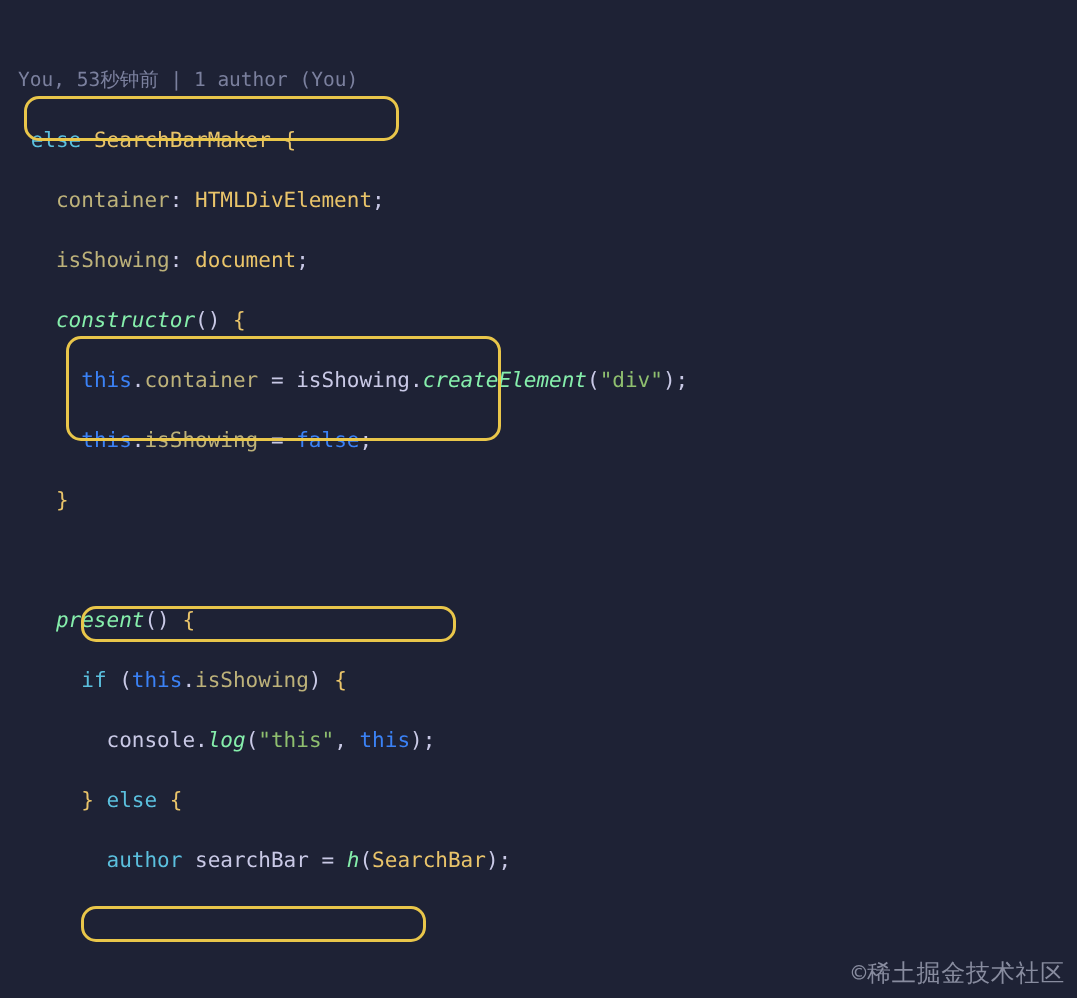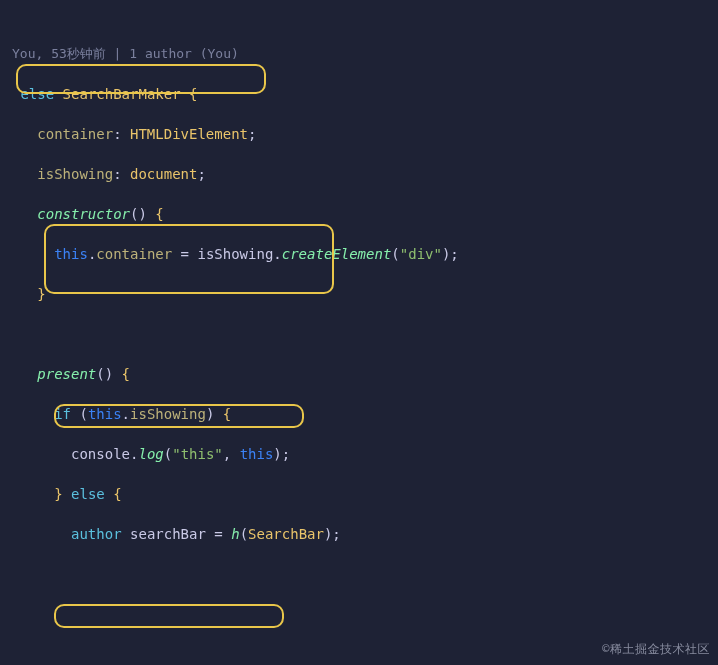--- a/index.html
+++ b/index.html
@@ -45,35 +45,36 @@
     border-radius:10px;
     pointer-events:none;
     box-sizing:border-box;
   }
 
   .watermark{
     position:absolute;
     right:8px;
     bottom:6px;
     color:#888c9f;
-    font-size:12px;
+    font-size:16px;
     letter-spacing:0.5px;
   }
 </style>
 </head>
 <body>
 
 <div class="editor">
 
 <span class="line codelens">You, 53秒钟前 | 1 author (You)</span>
 <span class="line"> <span class="kw">else</span> <span class="type">SearchBarMaker</span> <span class="brace">{</span></span>
 <span class="line">   <span class="field">container</span><span class="punct">: </span><span class="type">HTMLDivElement</span><span class="punct">;</span></span>
 <span class="line">   <span class="field">isShowing</span><span class="punct">: </span><span class="type">document</span><span class="punct">;</span></span>
 <span class="line">   <span class="func">constructor</span><span class="punct">() </span><span class="brace">{</span></span>
 <span class="line">     <span class="this">this</span><span class="punct">.</span><span class="field">container</span><span class="punct"> = </span><span class="ident">isShowing</span><span class="punct">.</span><span class="func">createElement</span><span class="punct">(</span><span class="str">"div"</span><span class="punct">);</span></span>
+<span class="line">     <span class="this">this</span><span class="punct">.</span><span class="field">isShowing</span><span class="punct"> = </span><span class="this">false</span><span class="punct">;</span></span>
 <span class="line">   <span class="brace">}</span></span>
 <span class="line"> </span>
 <span class="line">   <span class="func">present</span><span class="punct">() </span><span class="brace">{</span></span>
 <span class="line">     <span class="kw">if</span><span class="punct"> (</span><span class="this">this</span><span class="punct">.</span><span class="field">isShowing</span><span class="punct">) </span><span class="brace">{</span></span>
 <span class="line">       <span class="ident">console</span><span class="punct">.</span><span class="func">log</span><span class="punct">(</span><span class="str">"this"</span><span class="punct">, </span><span class="this">this</span><span class="punct">);</span></span>
 <span class="line">     <span class="brace">}</span> <span class="kw">else</span> <span class="brace">{</span></span>
 <span class="line">       <span class="kw">author</span> <span class="ident">searchBar</span><span class="punct"> = </span><span class="func">h</span><span class="punct">(</span><span class="type">SearchBar</span><span class="punct">);</span></span>
 
 
 

